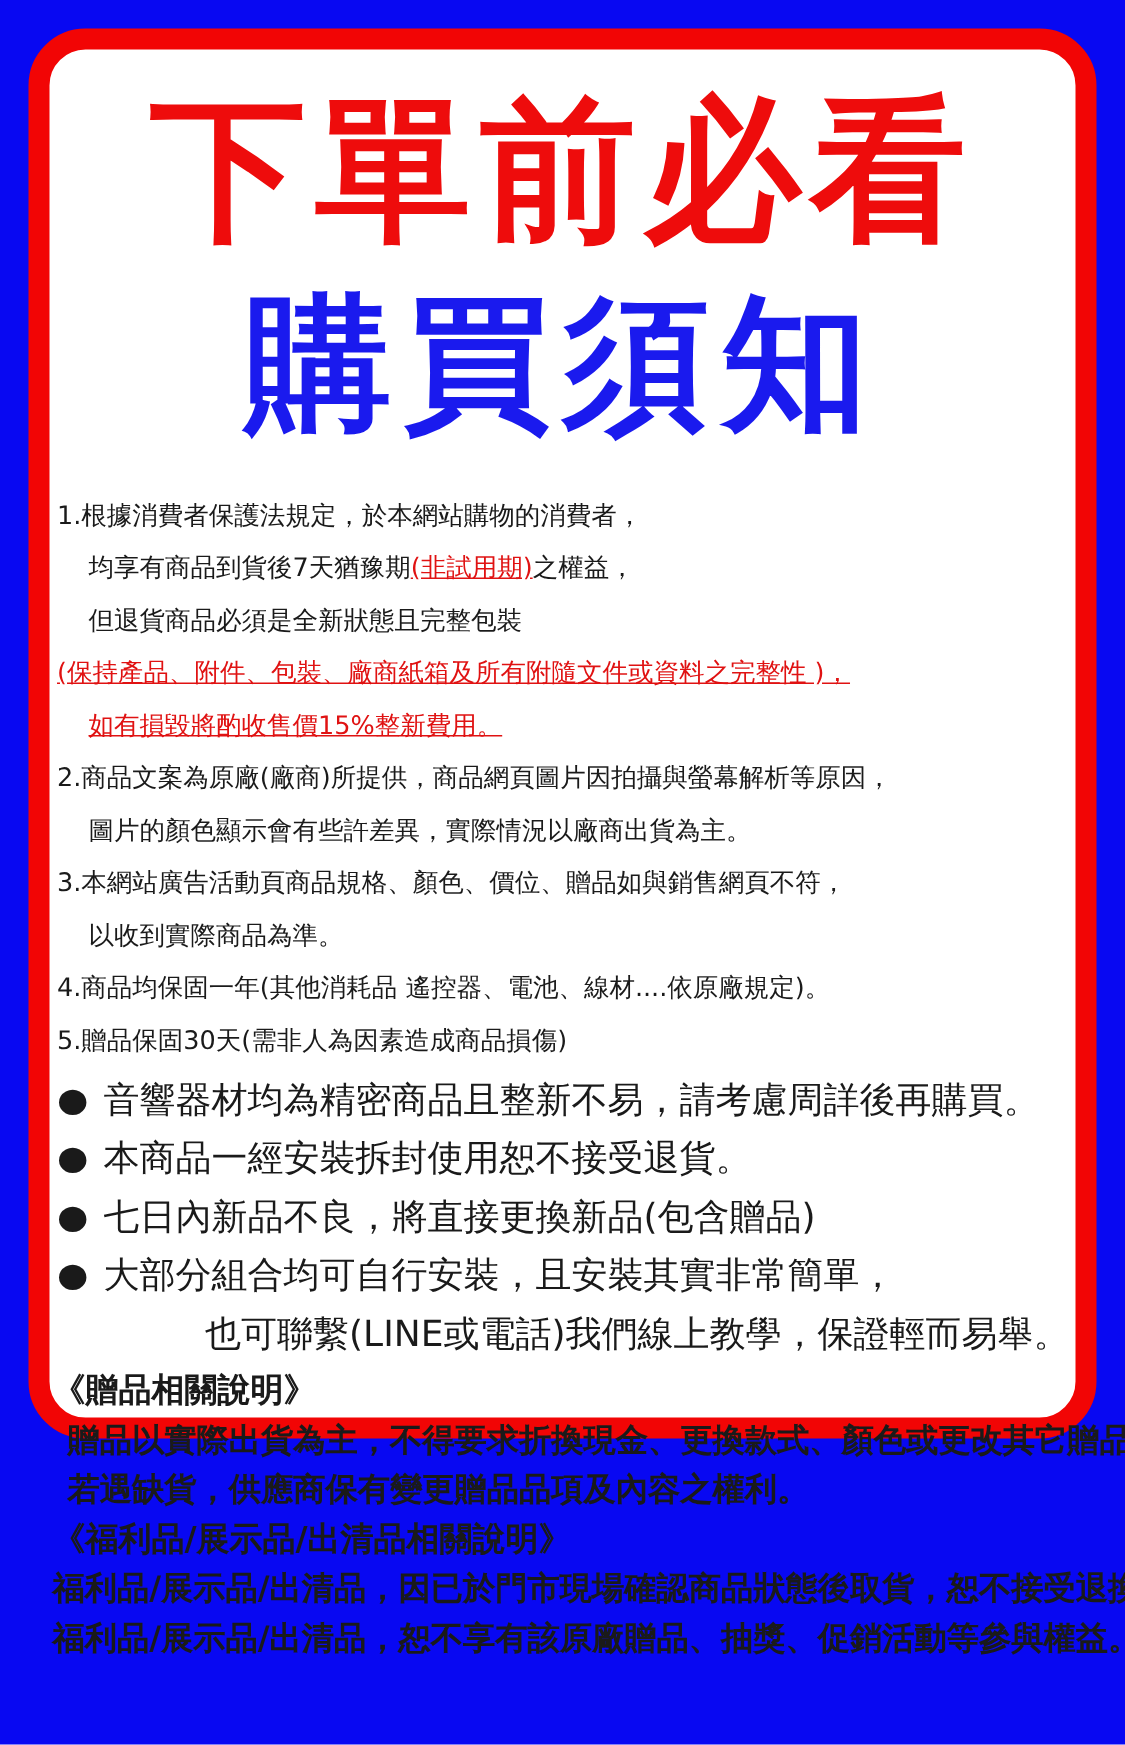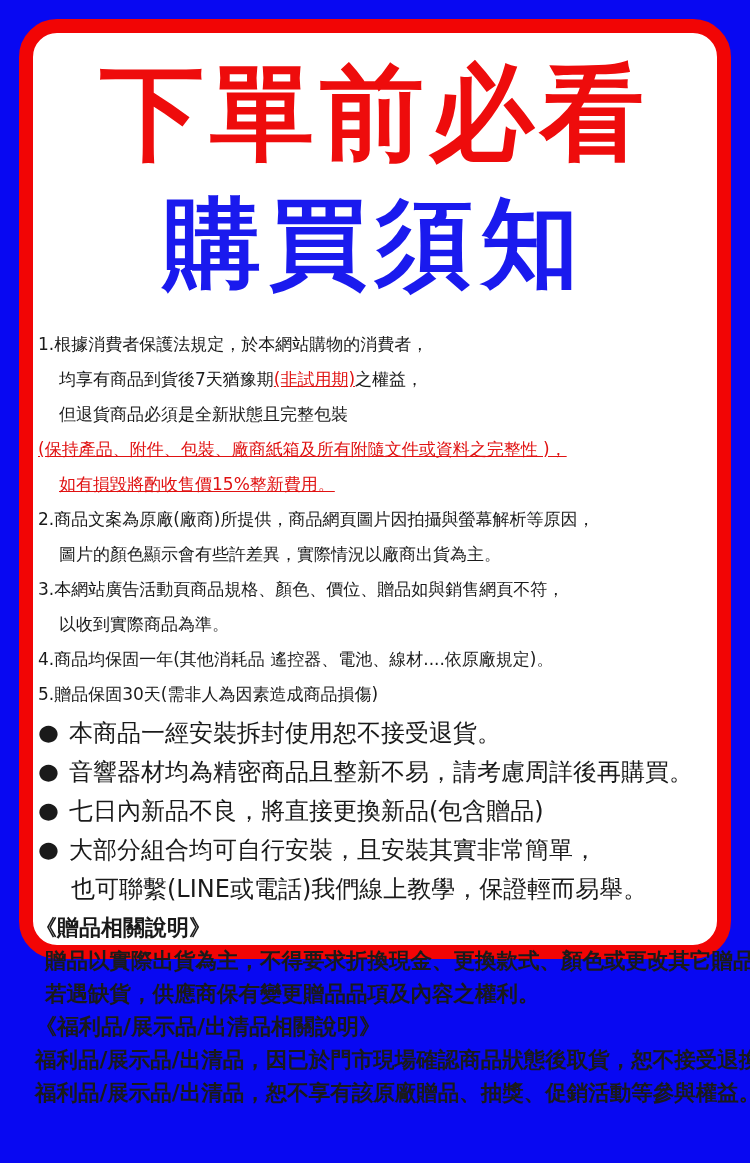--- a/index.html
+++ b/index.html
@@ -30,21 +30,21 @@
     font-size:98px;line-height:120px;font-weight:900;
     letter-spacing:8px;color:var(--heading-sub);white-space:nowrap;
   }
   .terms{margin-top:24px;padding:0 4px 0 5px;color:var(--text);}
   .t-line{font-size:17px;line-height:35px;white-space:nowrap;}
   .indent{padding-left:21px;}
   .red{color:var(--accent-red);text-decoration:underline;}
   .bullets{padding:2px 4px 0 5px;color:var(--text);}
   .b-line{font-size:24px;line-height:39px;white-space:nowrap;}
   .b-dot{display:inline-block;margin-right:10px;transform:scaleY(.92);}
-  .b-cont{padding-left:33px;}
+  .b-cont{padding-left:33px;text-align:right;}
   .footnotes{padding:2px 2px 0 2px;color:var(--text);font-weight:700;}
   .f-line{font-size:21.5px;line-height:33px;white-space:nowrap;}
   .f-title{font-size:22px;}
   .f-indent{padding-left:10px;}
 </style>
 </head>
 <body>
 
 <div class="card">
 
@@ -62,22 +62,22 @@
     <div class="t-line indent">圖片的顏色顯示會有些許差異，實際情況以廠商出貨為主。</div>
 
     <div class="t-line">3.本網站廣告活動頁商品規格、顏色、價位、贈品如與銷售網頁不符，</div>
     <div class="t-line indent">以收到實際商品為準。</div>
 
     <div class="t-line">4.商品均保固一年(其他消耗品 遙控器、電池、線材....依原廠規定)。</div>
     <div class="t-line">5.贈品保固30天(需非人為因素造成商品損傷)</div>
   </div>
 
   <div class="bullets">
+    <div class="b-line"><span class="b-dot">●</span><span>音響器材均為精密商品且整新不易，請考慮周詳後再購買。</span></div>
     <div class="b-line"><span class="b-dot">●</span><span>本商品一經安裝拆封使用恕不接受退貨。</span></div>
-    <div class="b-line"><span class="b-dot">●</span><span>音響器材均為精密商品且整新不易，請考慮周詳後再購買。</span></div>
     <div class="b-line"><span class="b-dot">●</span><span>七日內新品不良，將直接更換新品(包含贈品)</span></div>
     <div class="b-line"><span class="b-dot">●</span><span>大部分組合均可自行安裝，且安裝其實非常簡單，</span></div>
     <div class="b-line b-cont">也可聯繫(LINE或電話)我們線上教學，保證輕而易舉。</div>
   </div>
 
   <div class="footnotes">
     <div class="f-line f-title">《贈品相關說明》</div>
     <div class="f-line f-indent">贈品以實際出貨為主，不得要求折換現金、更換款式、顏色或更改其它贈品，</div>
     <div class="f-line f-indent">若遇缺貨，供應商保有變更贈品品項及內容之權利。</div>
     <div class="f-line f-title">《福利品/展示品/出清品相關說明》</div>

